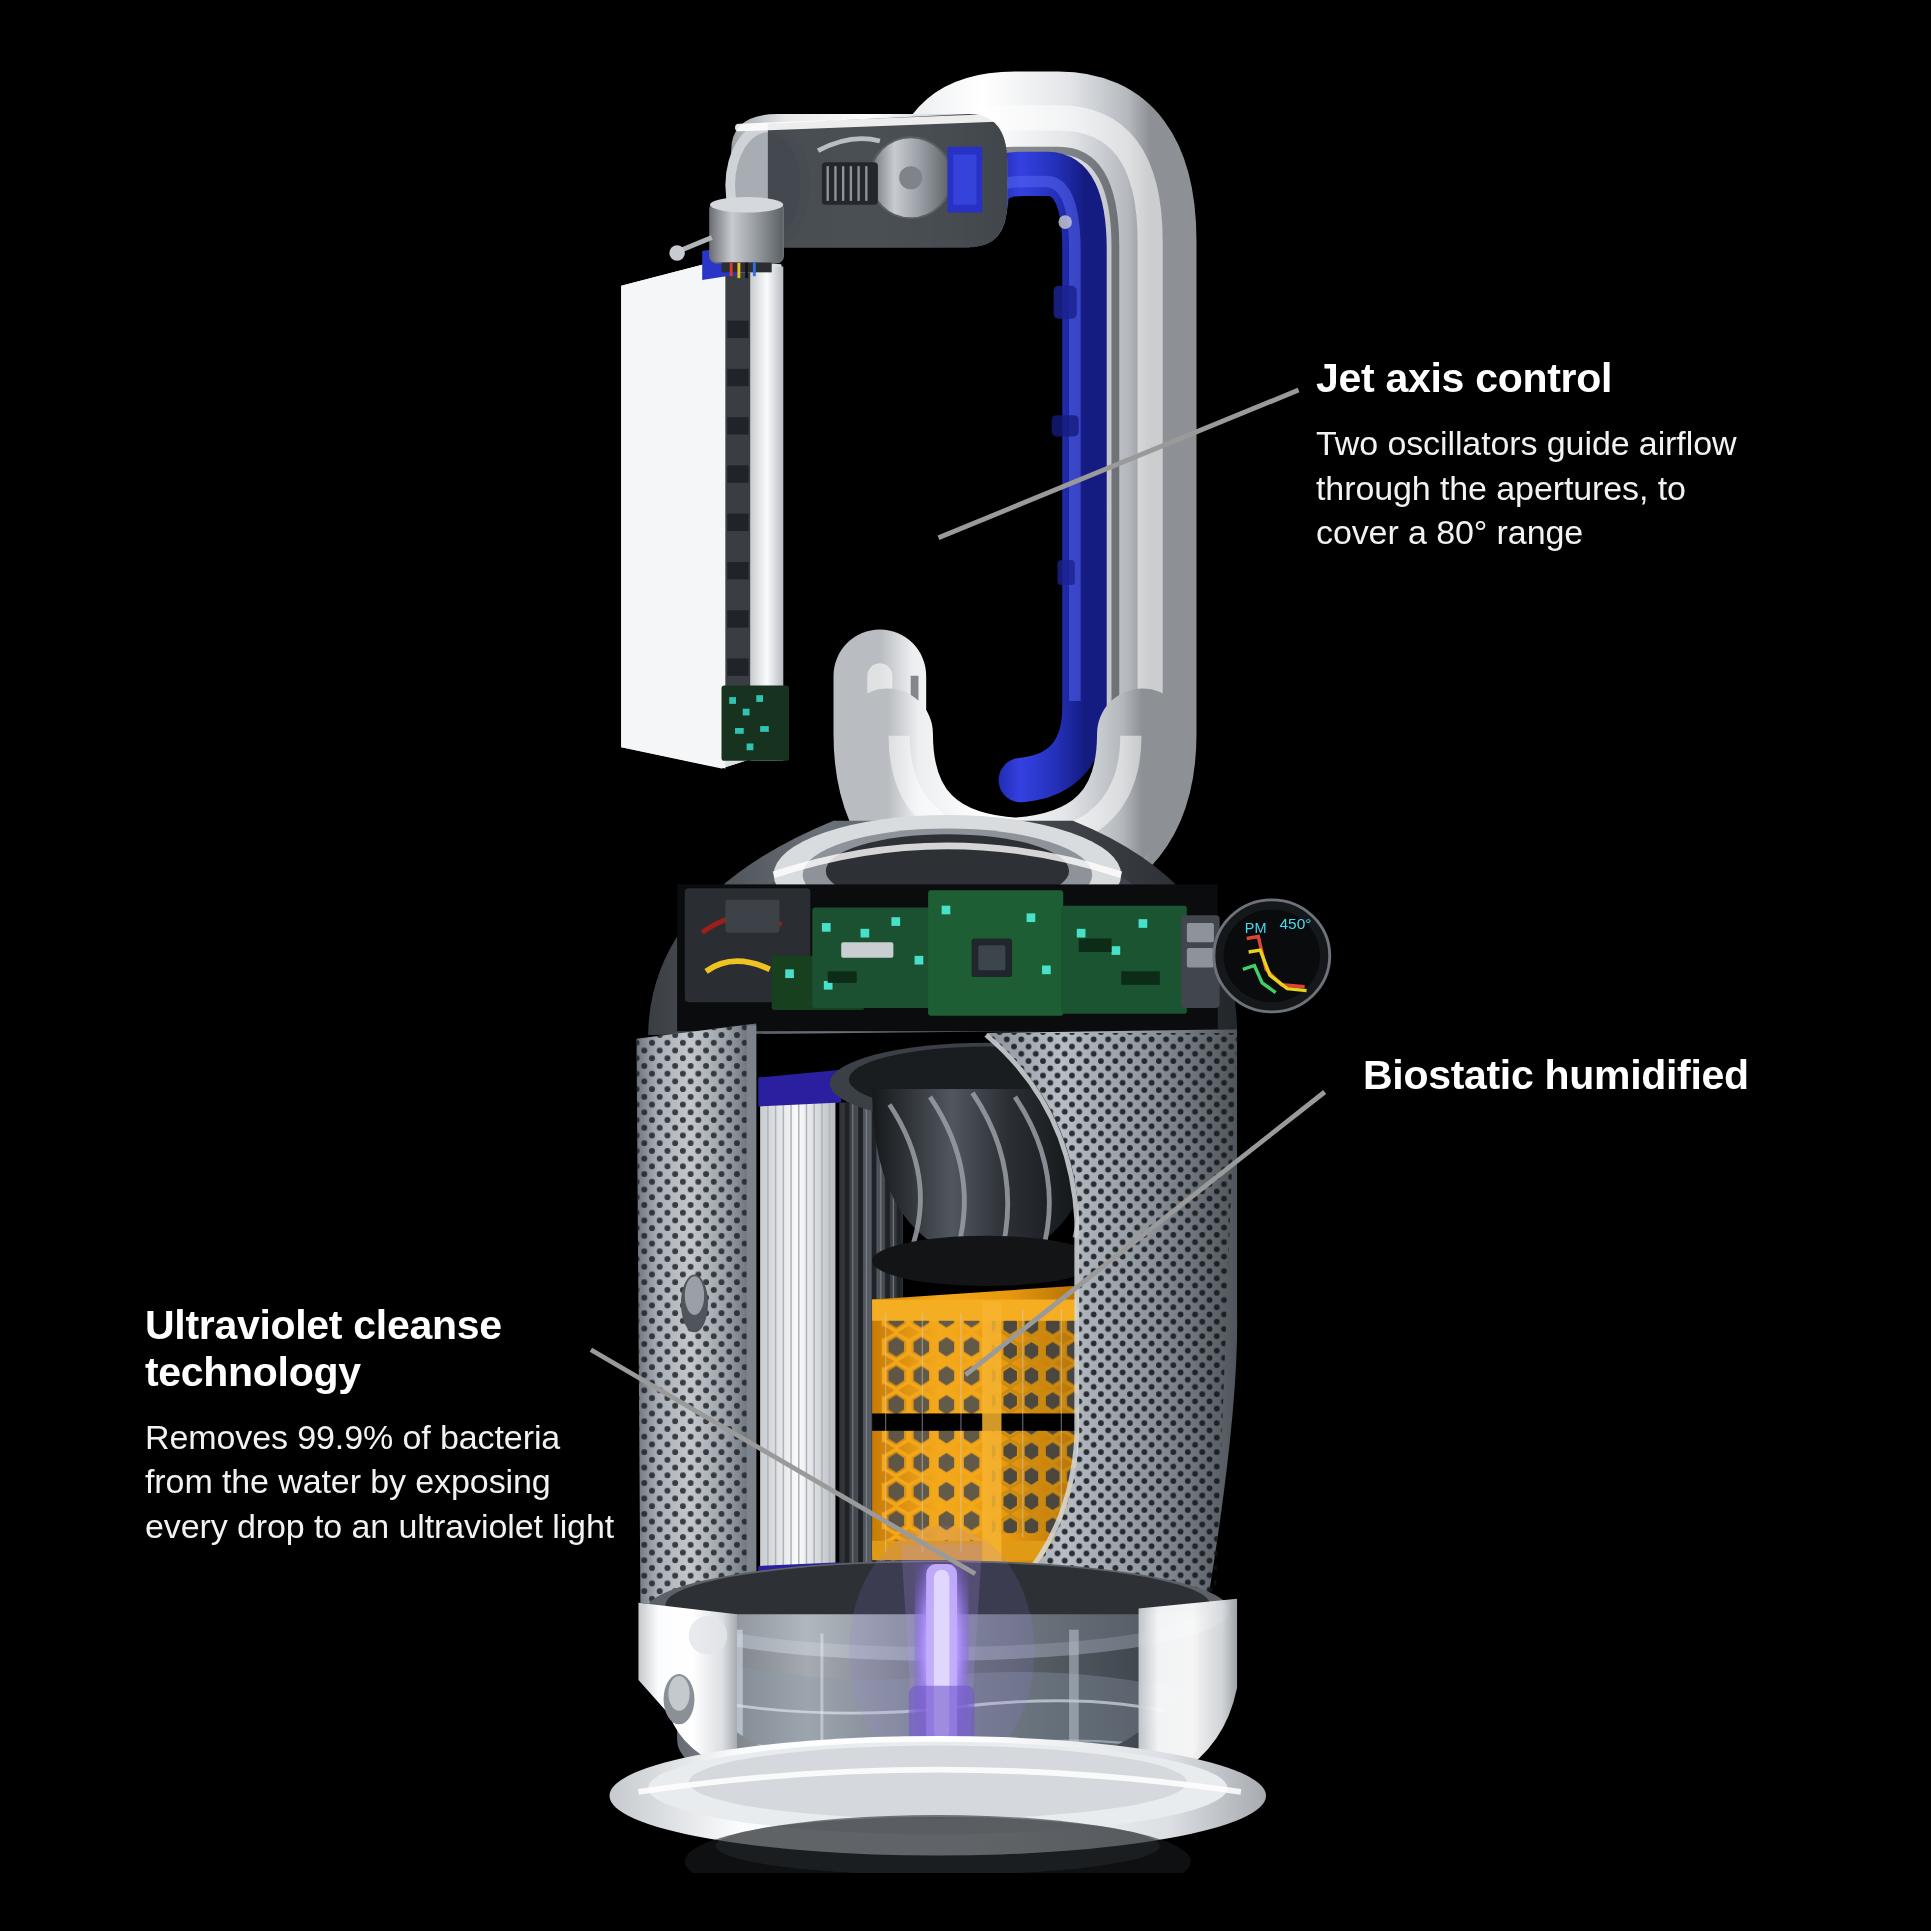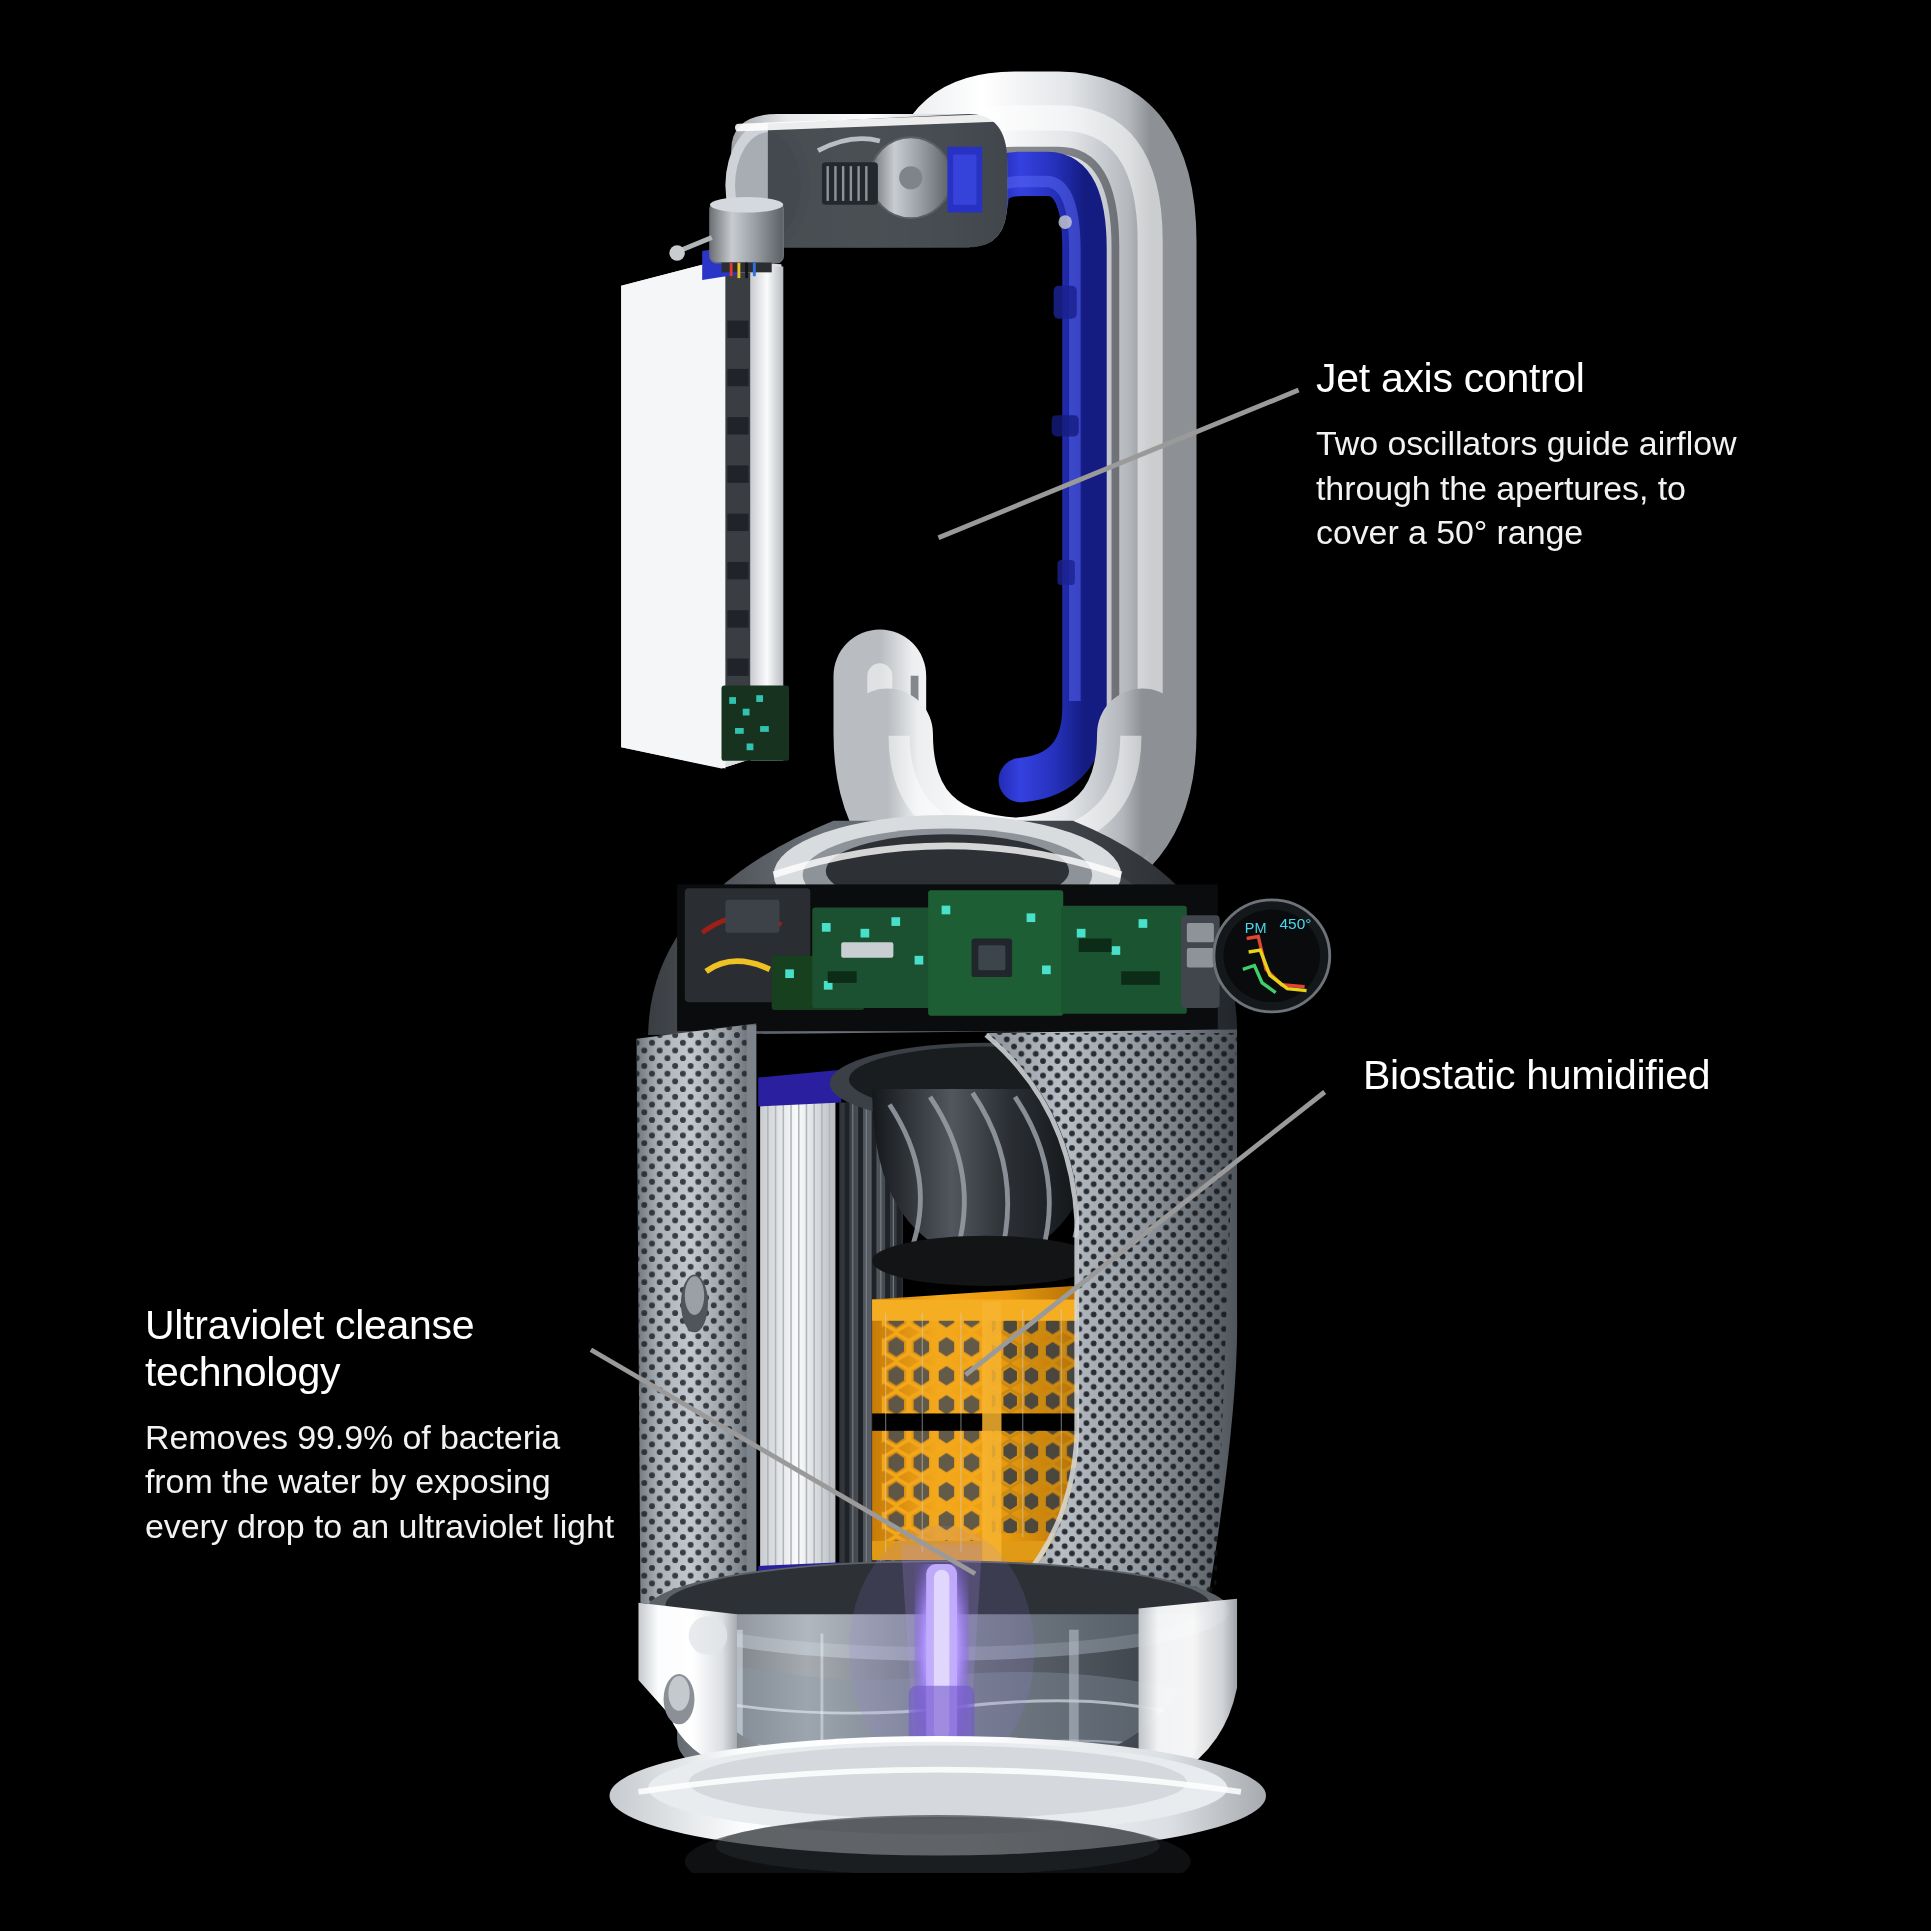--- a/index.html
+++ b/index.html
@@ -9,21 +9,21 @@
     font-family:"Liberation Sans", sans-serif;
     color:#ffffff;
     overflow:hidden;
     position:relative;
   }
   #stage { position:absolute; inset:0; background:#000000; }
 
   
   .callout { position:absolute; }
   .callout .title {
-    font-size:41px; font-weight:400; letter-spacing:-0.3px;
+    font-size:41px; font-weight:700; letter-spacing:-0.3px;
     line-height:1.14; color:#ffffff; white-space:pre-line;
   }
   .callout .body {
     margin-top:19.3px;
     font-size:34px; font-weight:400; letter-spacing:-0.1px;
     line-height:1.31; color:#f2f2f2; white-space:pre-line;
   }
   #callout-jet      { left:1316px; top:355px;  width:502px; }
   #callout-bio      { left:1363px; top:1052px; width:454px; }
   #callout-uv       { left:145px;  top:1302px; width:502px; }
@@ -481,21 +481,21 @@
   <svg id="leaders" width="1931" height="1931" viewBox="0 0 2000 2000">
     <line x1="1345" y1="404" x2="972" y2="557" stroke="#9a9a9a" stroke-width="5"></line>
     <line x1="1372" y1="1131" x2="1000" y2="1424" stroke="#9a9a9a" stroke-width="5"></line>
     <line x1="612" y1="1398" x2="1010" y2="1630" stroke="#9a9a9a" stroke-width="5"></line>
   </svg>
 
   <div class="callout" id="callout-jet">
     <div class="title">Jet axis control</div>
     <div class="body">Two oscillators guide airflow
 through the apertures, to
-cover a 50° range</div>
+cover a 80° range</div>
   </div>
 
   <div class="callout" id="callout-bio">
     <div class="title">Biostatic humidified</div>
   </div>
 
   <div class="callout" id="callout-uv">
     <div class="title">Ultraviolet cleanse
 technology</div>
     <div class="body">Removes 99.9% of bacteria

